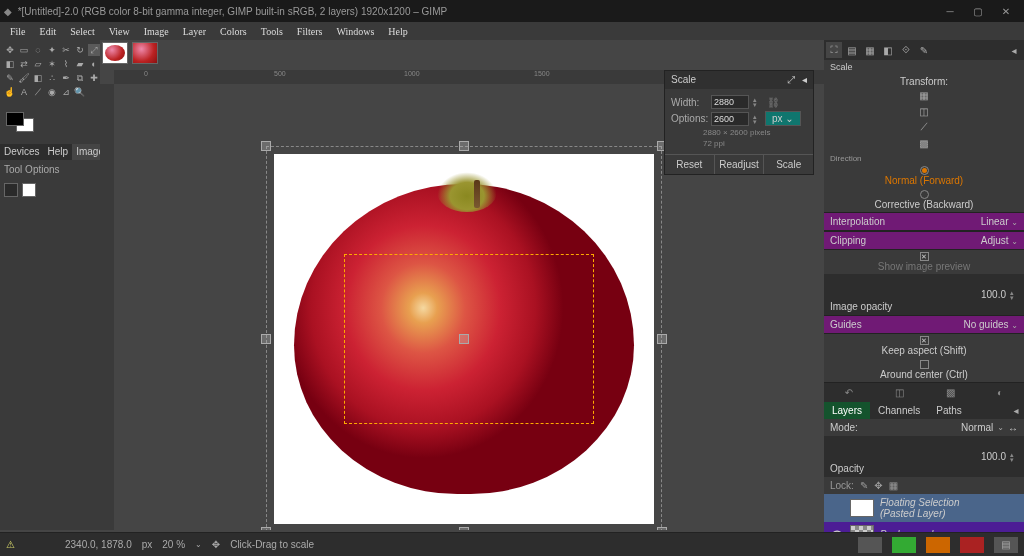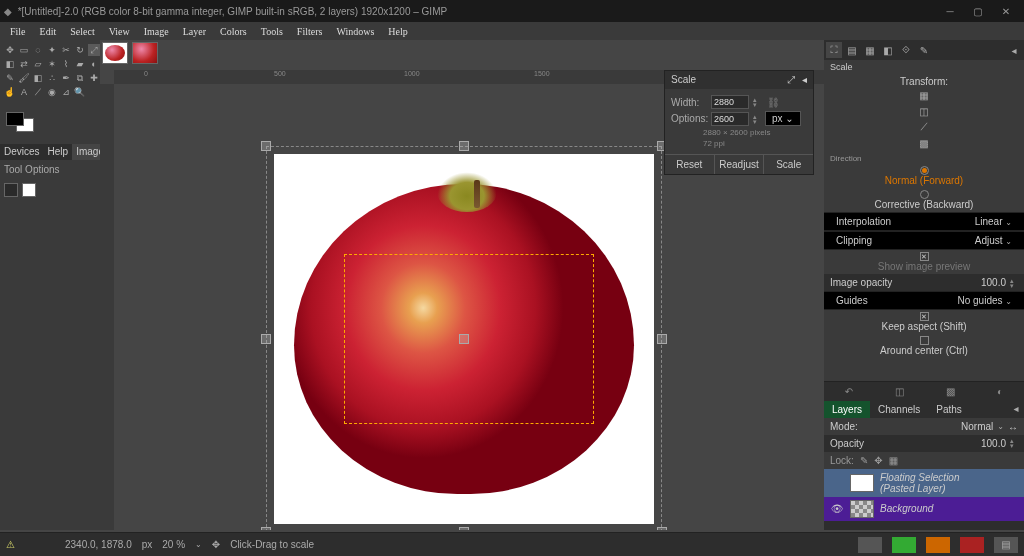--- a/index.html
+++ b/index.html
@@ -45,40 +45,40 @@
 .h-l{top:50%;left:-13px;margin-top:-5px}.h-r{top:50%;right:-13px;margin-top:-5px}
 .h-c{top:50%;left:50%;margin:-5px}
 .scale-dialog { position:absolute; top:30px; right:10px; width:150px; background:#3a3a3a; border:1px solid #222; font-size:9px; }
 .scale-dialog .hdr { background:#303030; padding:3px 6px; display:flex; justify-content:space-between; }
 .scale-body { padding:4px 6px; }
 .scale-row { display:flex; align-items:center; gap:4px; margin:2px 0; }
 .scale-row label { width:36px; color:#aaa; }
 .numinput { background:#2a2a2a; border:1px solid #555; color:#ddd; width:38px; padding:1px 2px; font-size:9px; }
 .spin { width:8px; color:#888; font-size:7px; line-height:5px; }
 .chain { color:#888; padding:0 2px; }
-.unit { background:#000000; border:1px solid #555; padding:1px 6px; color:#ccc; }
+.unit { background:#0f766e; border:1px solid #555; padding:1px 6px; color:#ccc; }
 .scale-info { color:#888; font-size:8px; margin:2px 0 2px 32px; }
 .scale-btns { display:flex; border-top:1px solid #555; }
 .scale-btns div { flex:1; text-align:center; padding:4px; cursor:pointer; border-right:1px solid #555; }
 .scale-btns div:last-child { border-right:none; }
 .right-dock { width:200px; background:#3a3a3a; display:flex; flex-direction:column; }
 .icon-tabs { display:flex; background:#2d2d2d; padding:2px; gap:2px; }
 .icon-tab { width:16px; height:16px; display:flex; align-items:center; justify-content:center; cursor:pointer; color:#aaa; font-size:10px; }
 .icon-tab.active { background:#454545; }
 .panel-title { padding:2px 6px; color:#ccc; font-size:9px; }
 .panel-sub { padding:1px 6px; color:#999; font-size:8px; }
 .opt-row { display:flex; align-items:center; padding:2px 6px; gap:0; font-size:9px;flex-direction:column; }
 .radio { width:9px; height:9px; border:1px solid #888; border-radius:50%; display:inline-flex; align-items:center; justify-content:center; }
 .radio.on::after { content:""; width:5px; height:5px; background:#d70; border-radius:50%; }
 .check { width:9px; height:9px; border:1px solid #888; display:inline-flex; align-items:center; justify-content:center; font-size:7px; color:#ccc; }
-.sect { display:flex; justify-content:space-between; align-items:center; padding:3px 12px; background:#000000; border-top:1px solid #222; border-bottom:1px solid #222; font-size:9px; }
+.sect { display:flex; justify-content:space-between; align-items:center; padding:3px 6px; background:#701a75; border-top:1px solid #222; border-bottom:1px solid #222; font-size:9px; }
 .sect .val { color:#ccc; }
 .drop { font-size:8px; color:#aaa; }
 .slider-row { display:flex; align-items:center; padding:3px 6px; gap:4px; background:#2d2d2d; font-size:9px; }
-.slider-row .label { flex:1; }
+.slider-row .label { flex:1;margin-top:24px; }
 .slider-row .num { color:#ccc; }
 .divider-tabs { display:flex; justify-content:space-around; background:#2d2d2d; padding:4px 0; border-top:1px solid #222; }
 .divider-tabs span { color:#888; cursor:pointer; font-size:10px; }
 .layers-tabs { display:flex; background:#2d2d2d; font-size:9px; }
 .layers-tabs div { padding:3px 8px; cursor:pointer; }
 .layers-tabs .active { background:#14532d; color:#fff; }
 .mode-row { display:flex; align-items:center; padding:3px 6px; gap:4px; font-size:9px; }
 .mode-row .sel { flex:1; text-align:right; color:#ccc; }
 .lock-row { display:flex; align-items:center; padding:3px 6px; gap:6px; font-size:9px; color:#999; }
 .layer-list { background:#4c1d95; }

